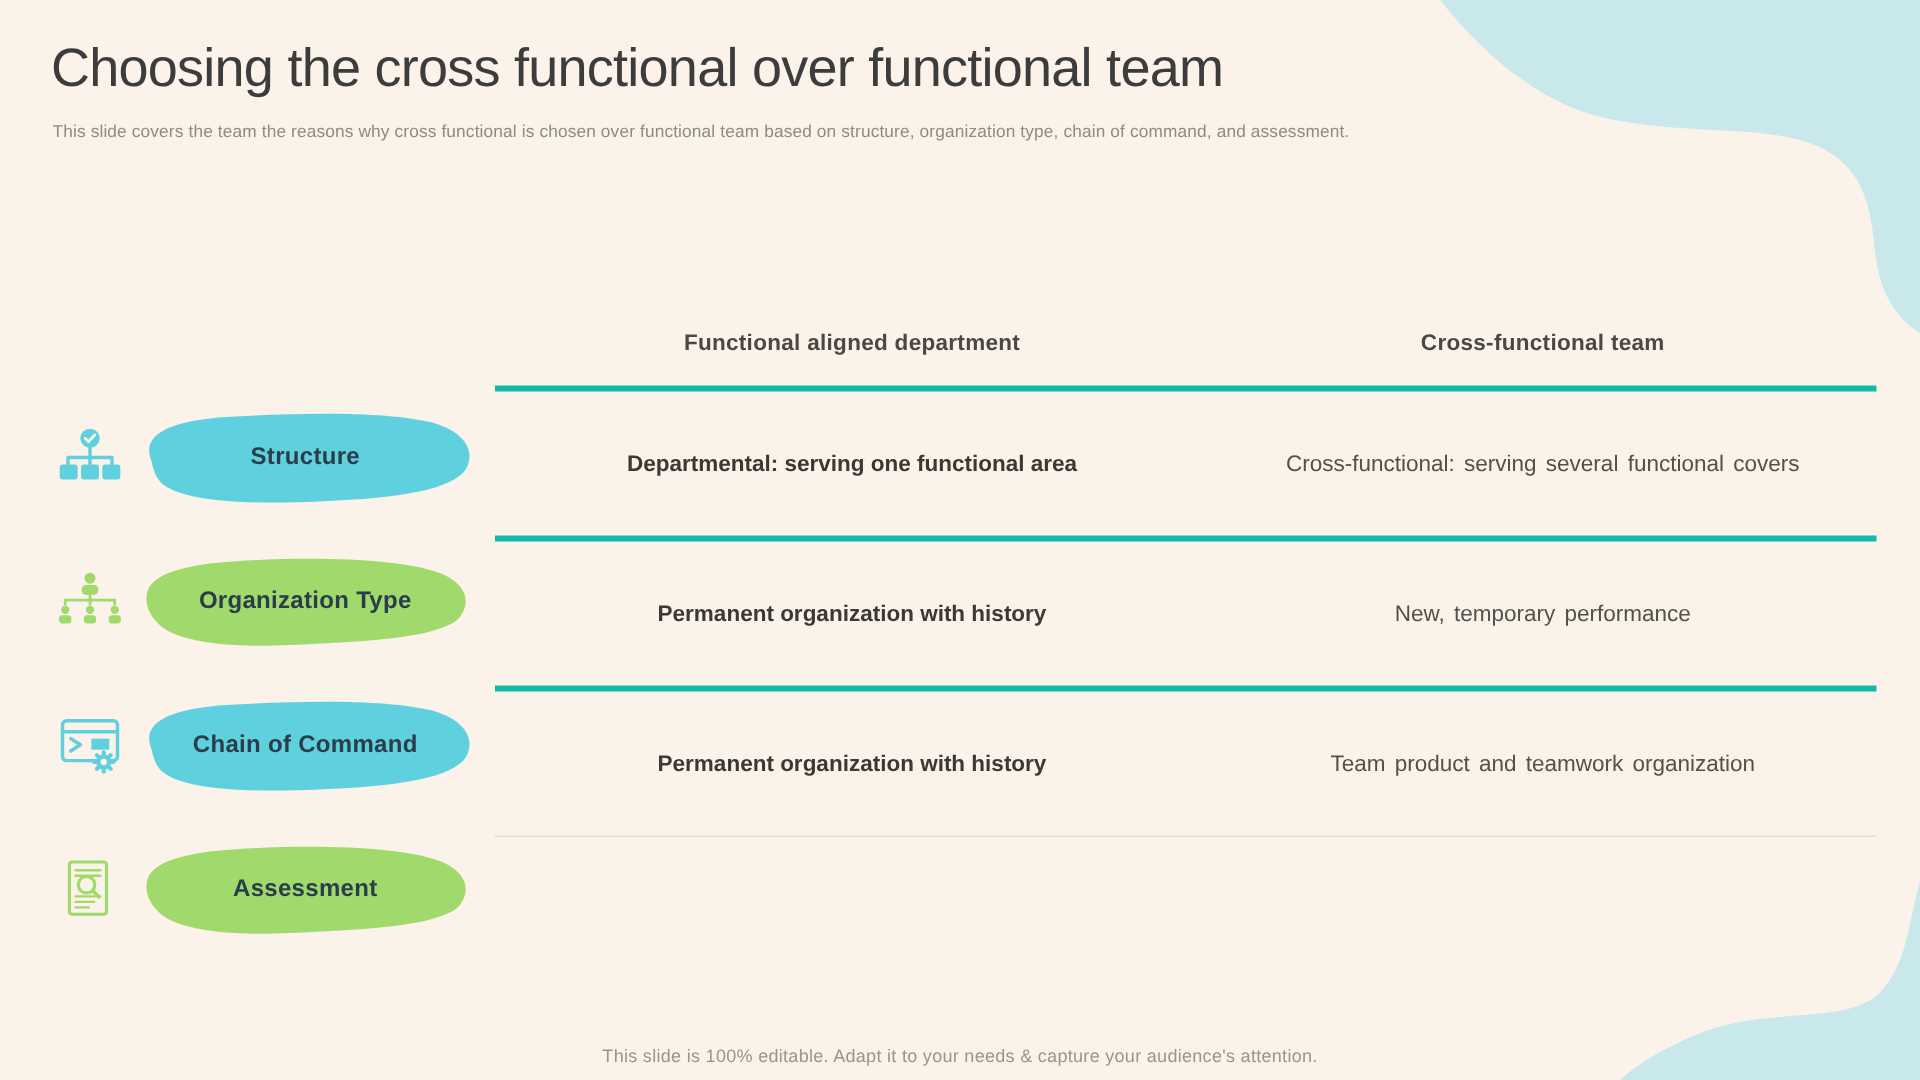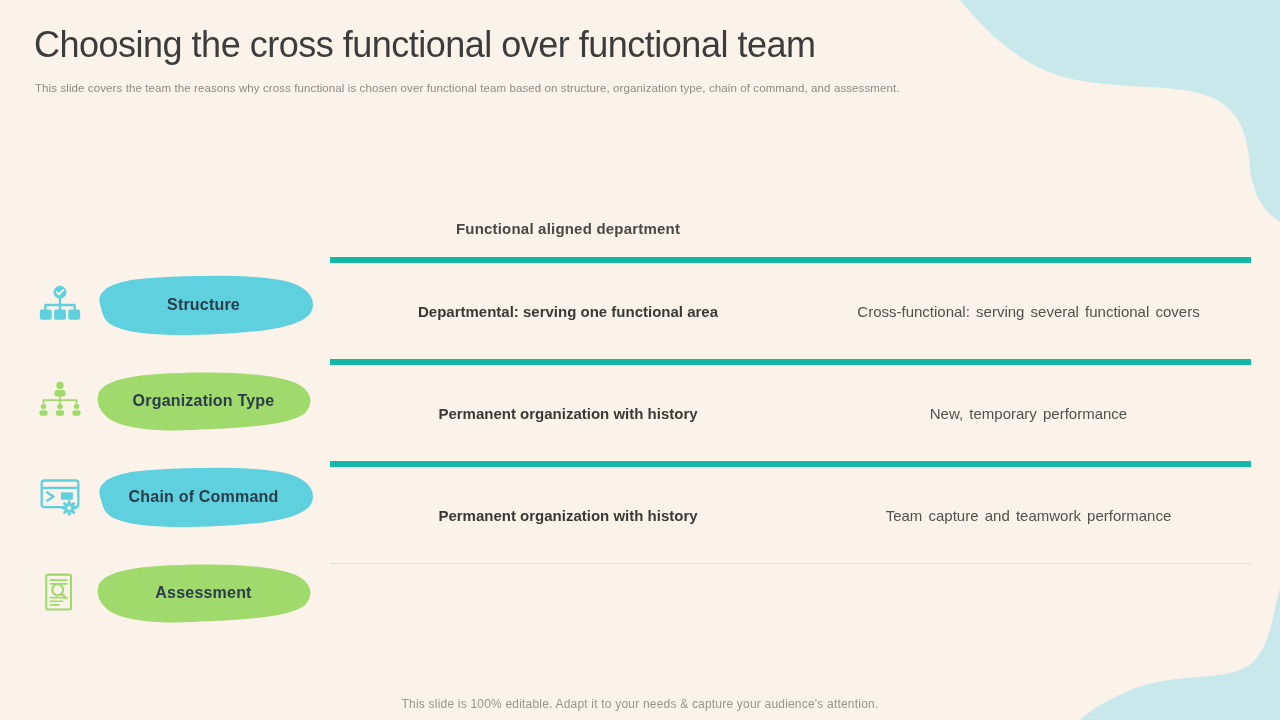--- a/index.html
+++ b/index.html
@@ -15,21 +15,21 @@
     font-size:36px;font-weight:400;letter-spacing:-0.5px;color:#3C3C3C;margin:0;
   }
   .subtitle{
     position:absolute;left:35px;top:82px;z-index:2;
     font-size:11.5px;color:#8F8B84;margin:0;letter-spacing:0.1px;
   }
 
   
   .tablewrap{position:absolute;left:330px;top:200px;width:921px;z-index:2;}
   .thead{display:flex;height:57px;}
-  .trow{display:flex;height:96px;border-top:6px solid #14b8a6;}
+  .trow{display:flex;height:96px;border-top:4px solid #14b8a6;}
   .trow.last{border-bottom:1px solid #E2DCD3;}
   .c1{width:476px;}
   .c2{width:445px;}
   .cell{display:flex;align-items:center;justify-content:center;text-align:center;padding:0 18px;box-sizing:border-box;}
   .hcell{font-size:15px;font-weight:700;color:#4B4843;letter-spacing:0.2px;}
   .bcell{font-size:15px;font-weight:700;color:#3C3935;}
   .ncell{font-size:15px;font-weight:400;color:#54504A;word-spacing:2px;}
 
   
   .rail{position:absolute;left:0;top:257px;width:330px;z-index:2;}
@@ -62,32 +62,33 @@
     <path d="M 1280 0 L 1280 222 C 1265 213 1256 198 1252 180 C 1247 158 1252 118 1215 99 C 1180 81 1115 92 1060 76 C 1018 63 984 30 960 0 Z" fill="#C9E8EB"></path>
     <path d="M 1280 588 C 1272 615 1272 643 1252 663 C 1228 684 1175 670 1128 691 C 1103 702 1090 711 1080 720 L 1280 720 Z" fill="#C9E8EB"></path>
   </svg>
 
   <h1 class="title">Choosing the cross functional over functional team</h1>
   <p class="subtitle">This slide covers the team the reasons why cross functional is chosen over functional team based on structure, organization type, chain of command, and assessment.</p>
 
   <div class="tablewrap">
     <div class="thead">
       <div class="cell hcell c1">Functional aligned department</div>
+      <div class="cell hcell c2">Cross-functional team</div>
     </div>
     <div class="trow">
       <div class="cell bcell c1">Departmental: serving one functional area</div>
       <div class="cell ncell c2">Cross-functional: serving several functional covers</div>
     </div>
     <div class="trow">
       <div class="cell bcell c1">Permanent organization with history</div>
       <div class="cell ncell c2">New, temporary performance</div>
     </div>
     <div class="trow last">
       <div class="cell bcell c1">Permanent organization with history</div>
-      <div class="cell ncell c2">Team capture and teamwork performance</div>
+      <div class="cell ncell c2">Team product and teamwork organization</div>
     </div>
   </div>
 
   <div class="rail">
 
     <div class="railrow">
       <span class="rowicon">
         <svg viewBox="0 0 48 44" fill="none">
           <circle cx="24" cy="8" r="7" class="fill-teal" stroke="none"></circle>
           <polyline points="20.5,8 23,10.5 27.5,5.5" stroke="#FBF2E9" stroke-width="2" fill="none" stroke-linecap="round" stroke-linejoin="round"></polyline>

